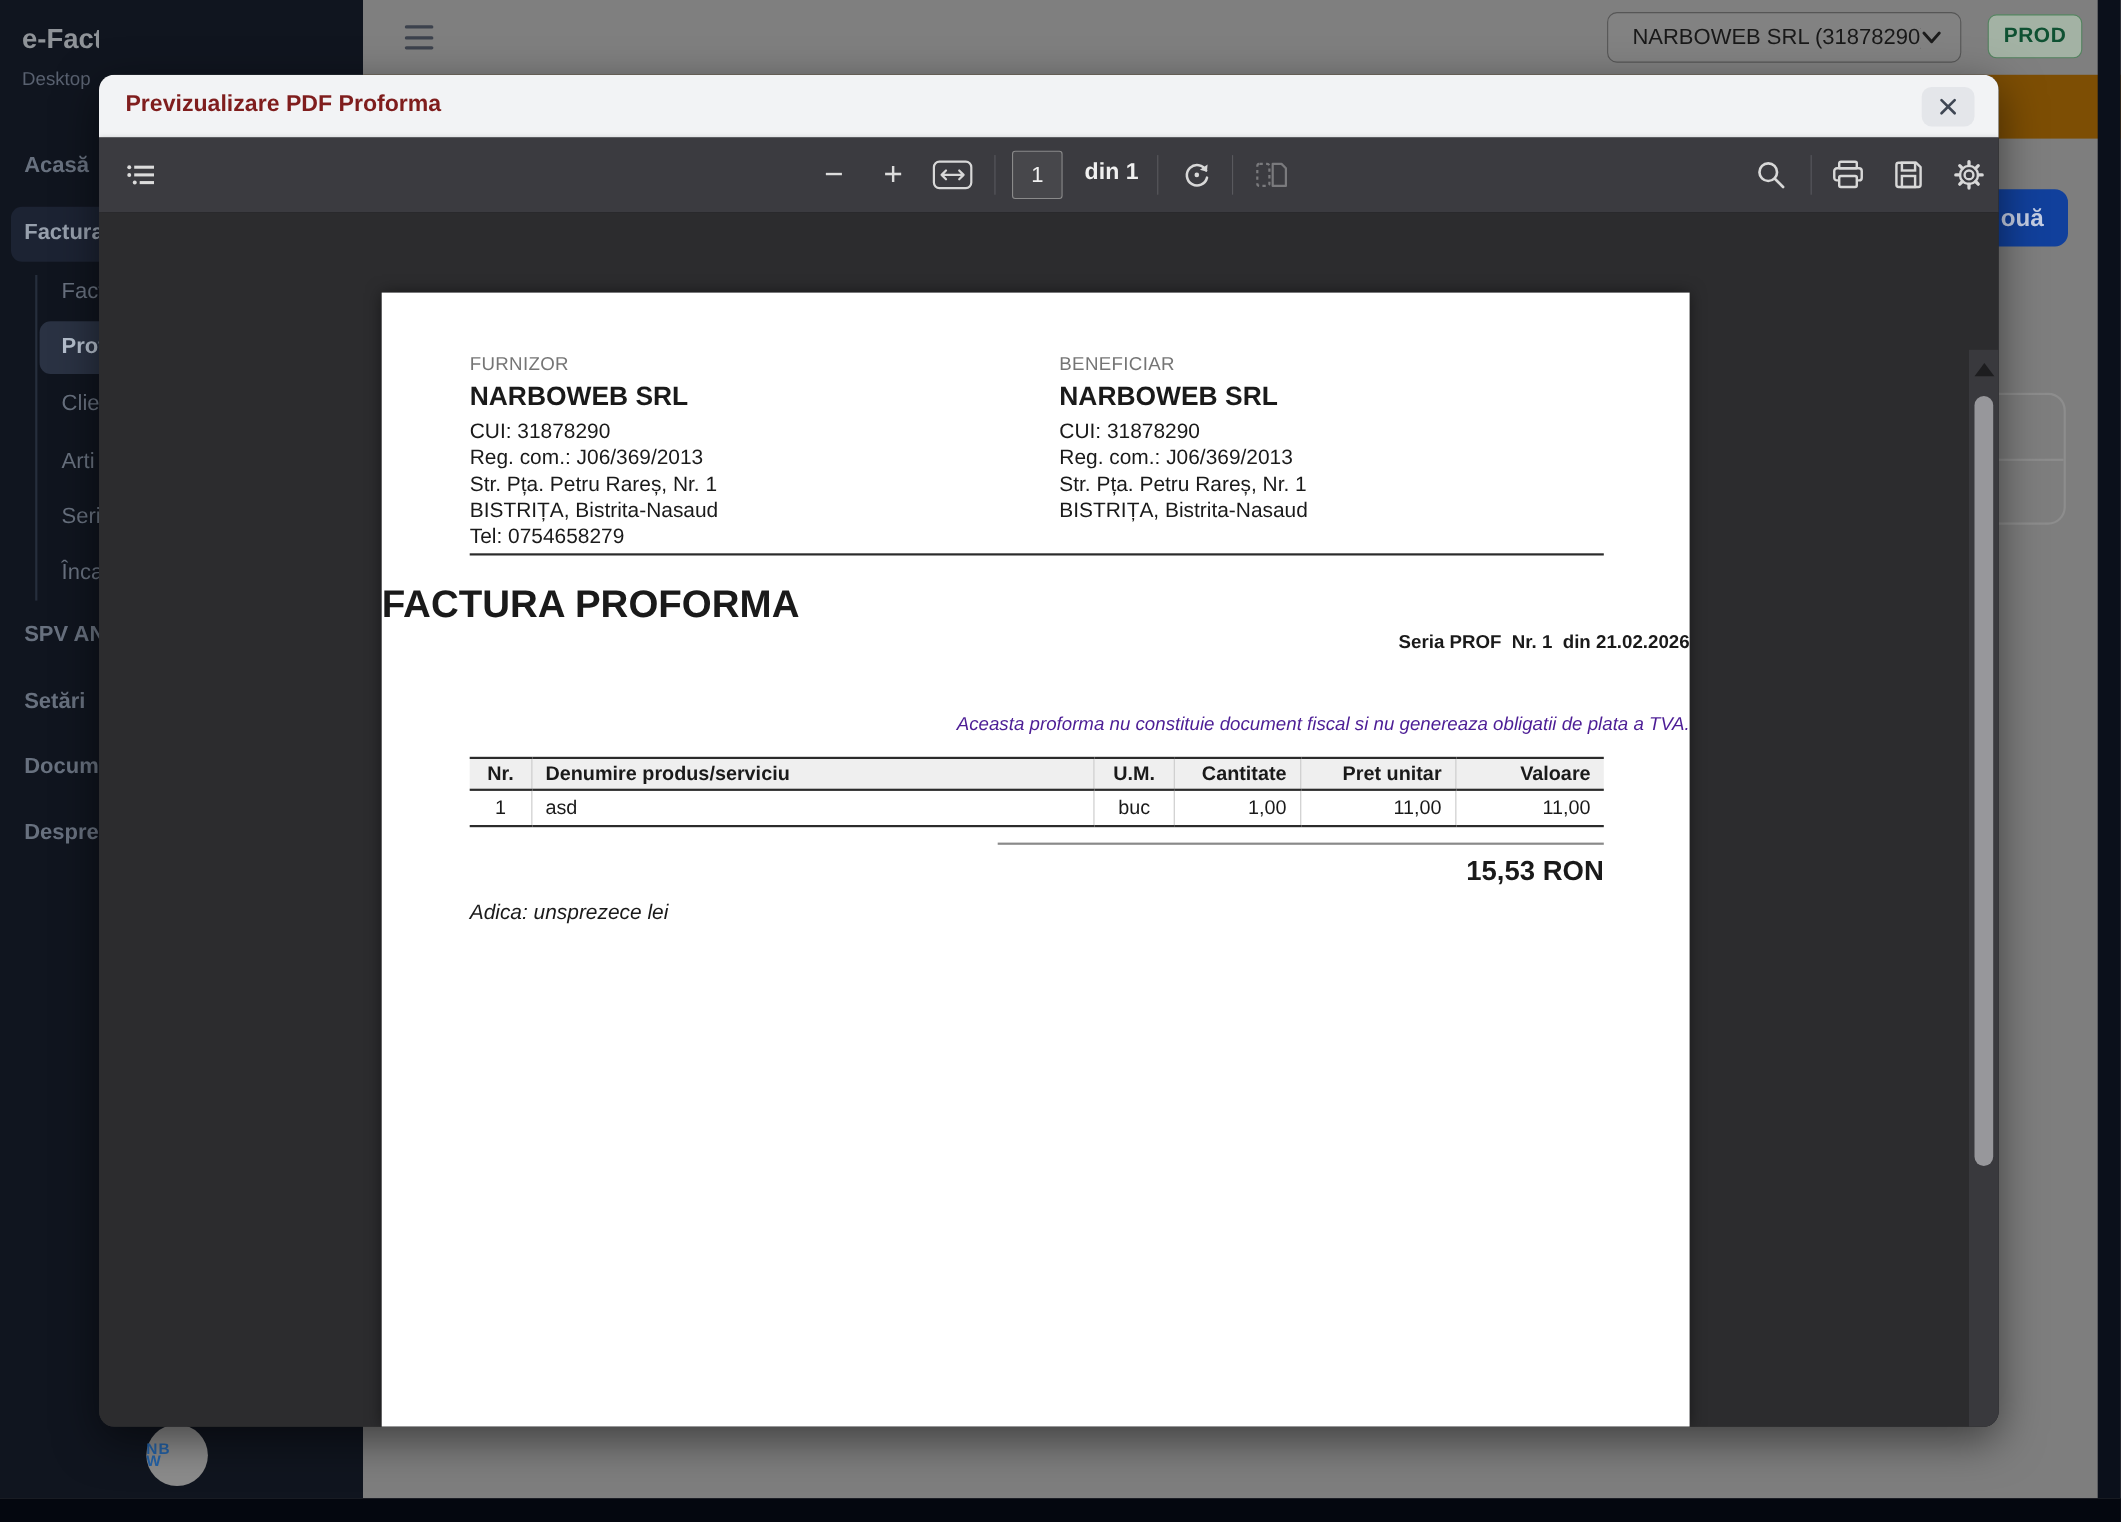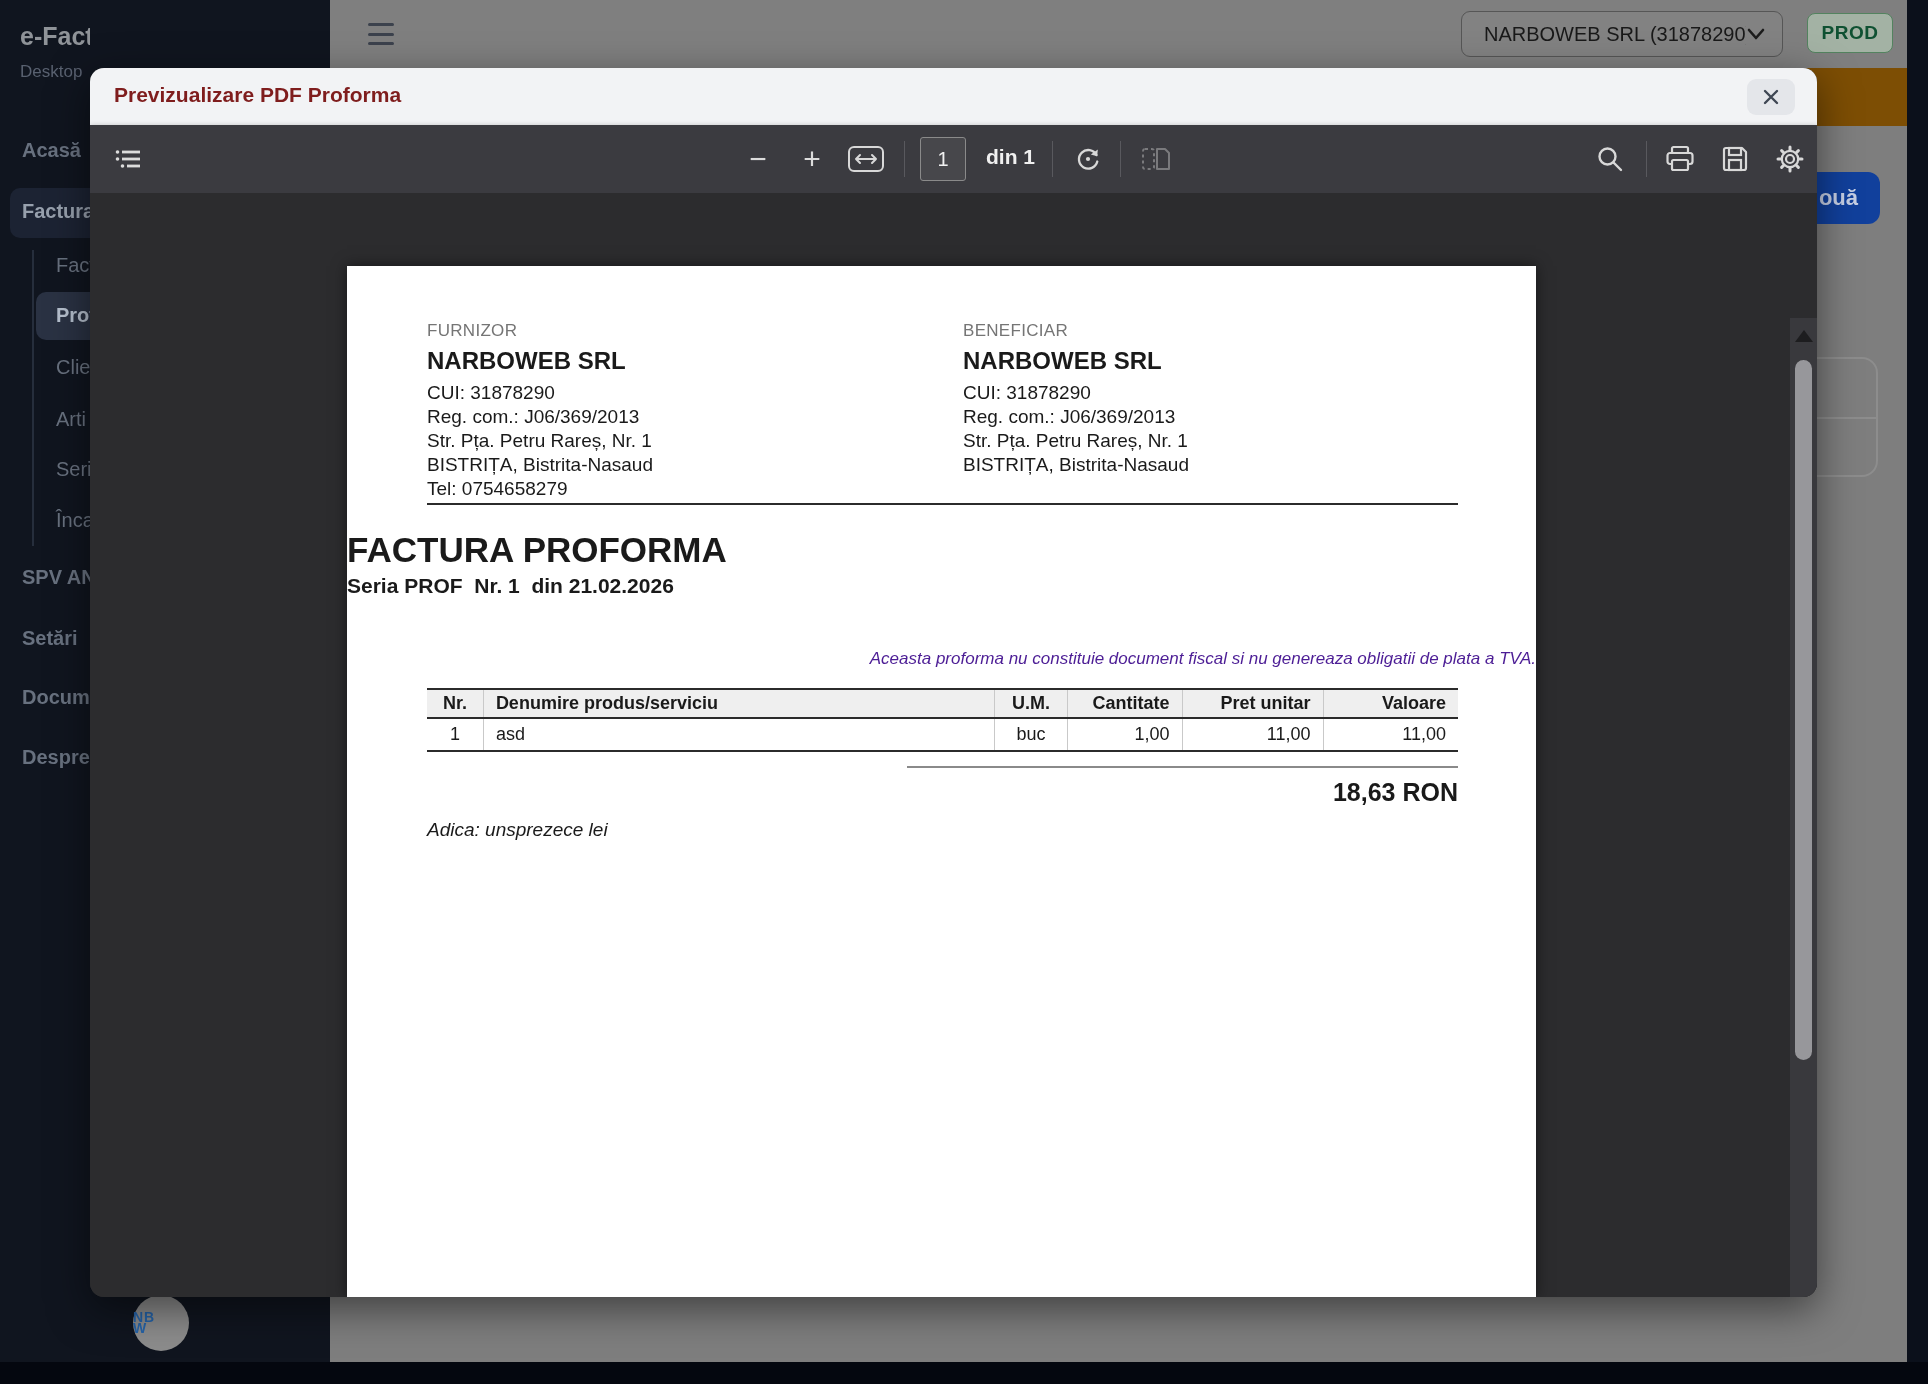--- a/index.html
+++ b/index.html
@@ -86,21 +86,21 @@
   .vs-up { position:absolute; left:5px; top:12px; width:0; height:0; border-left:9px solid transparent;
     border-right:9px solid transparent; border-bottom:12px solid #1d1d1f; cursor:pointer; }
   .vs-thumb { position:absolute; left:5px; top:42px; width:17px; height:700px; border-radius:9px; background:#97979b; cursor:pointer; }
 
   
   .inv-label { position:absolute; font-size:17px; color:#757575; letter-spacing:.3px; }
   .inv-name { position:absolute; font-size:24px; font-weight:bold; }
   .inv-line { position:absolute; font-size:19px; }
   .inv-rule { position:absolute; left:80px; top:237px; width:1031px; height:2px; background:#2b2b2b; }
   .inv-title { position:absolute; left:0; top:264px; width:100%; text-align:left; font-size:35px; font-weight:bold; }
-  .inv-series { position:absolute; left:0; top:308px; width:100%; text-align:left; font-size:21px; font-weight:bold; white-space:pre; }
+  .inv-series { position:absolute; left:0; top:308px; width:100%; text-align:right; font-size:17px; font-weight:bold; white-space:pre; }
   .inv-currency { position:absolute; left:0; top:344px; width:100%; text-align:center; font-size:19px; }
   .inv-disclaimer { position:absolute; left:0; top:383px; width:100%; text-align:right; font-size:17px; font-style:italic; color:#4c1d95; }
 
   .inv-table { position:absolute; left:80px; top:422px; width:1031px; border-collapse:collapse; font-size:18px; }
   .inv-table th { background:#efefef; border-top:2px solid #2b2b2b; border-bottom:2px solid #2b2b2b;
     font-weight:bold; height:29px; padding:0 12px; }
   .inv-table td { height:33px; padding:0 12px; border-bottom:2px solid #2b2b2b; }
   .inv-table th + th, .inv-table td + td { border-left:1px solid #c9c9c9; }
   .col-nr { width:56px; text-align:center; }
   .col-den { width:508px; text-align:left; }
@@ -334,21 +334,21 @@
                 <td class="col-den">asd</td>
                 <td class="col-um">buc</td>
                 <td class="col-cant">1,00</td>
                 <td class="col-pret">11,00</td>
                 <td class="col-val">11,00</td>
               </tr>
             </tbody>
           </table>
 
           <div class="total-rule"></div>
-          <div class="total-value">18,63 RON</div>
+          <div class="total-value">15,53 RON</div>
           <div class="amount-words">Adica: unsprezece lei</div>
         </div>
 
         <div class="vscroll">
           <div class="vs-up"></div>
           <div class="vs-thumb"></div>
 
         </div>
       </div>
     </div>

